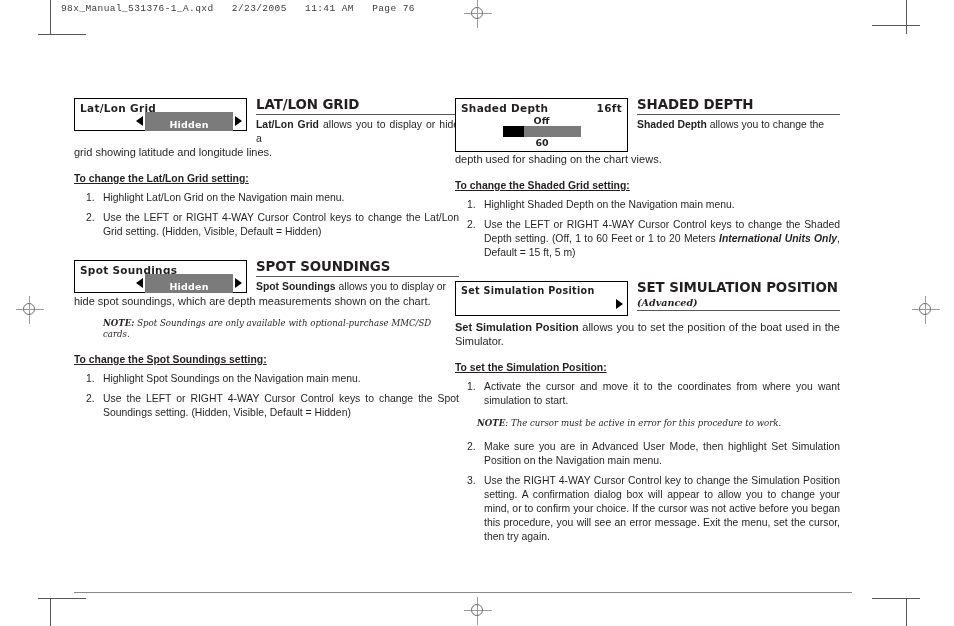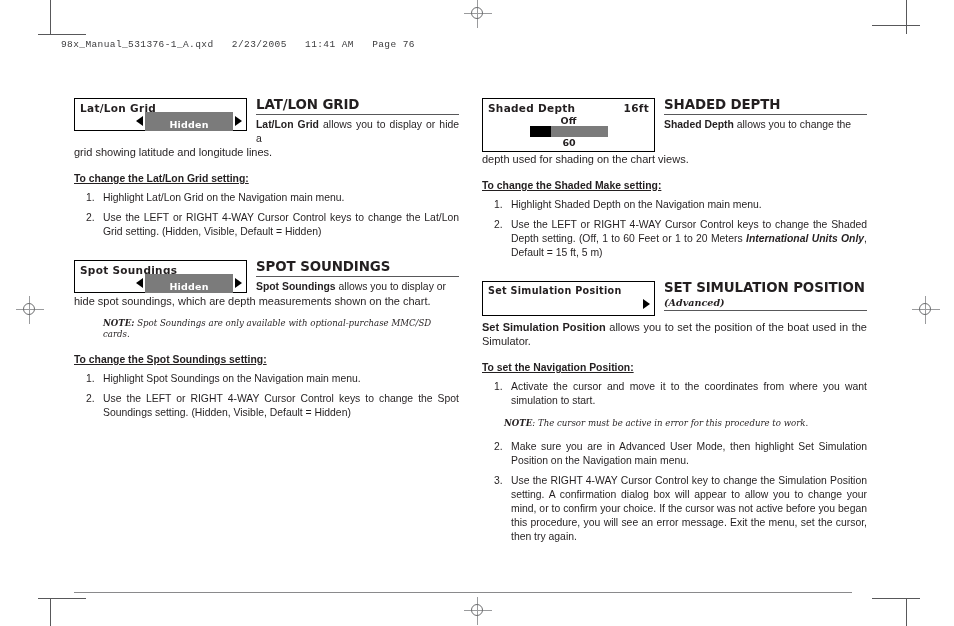--- a/index.html
+++ b/index.html
@@ -54,36 +54,35 @@
   
   .filestamp {
     position: absolute;
     left: 61px;
     top: 3px;
     font-family: "Liberation Mono", monospace;
     font-size: 9.5px;
     letter-spacing: .4px;
     color: #3b3b3d;
     white-space: pre;
-    margin-top: 36px;
   }
 
   
   .page {
     position: absolute;
     left: 0; top: 0;
     width: 954px; height: 626px; margin-top: 43px;
   }
   .col {
     position: absolute;
     top: 55px;
     width: 385px;
   }
   .col-left  { left: 74px; }
-  .col-right { left: 482px; }
+  .col-right { left: 455px; }
 
   
   .sectionblock { margin-bottom: 2px; }
 
   .widgetrow {
     display: flex;
     align-items: flex-start;
   }
   .lcd {
     width: 173px;
@@ -390,21 +389,21 @@
           </div>
         </div>
         <div class="headbox">
           <div class="secheading">SHADED DEPTH</div>
           <div class="headrule"></div>
           <div class="headtext"><b>Shaded Depth</b><span> allows you to change the</span></div>
         </div>
       </div>
       <div class="bodytext">depth used for shading on the chart views.</div>
 
-      <div class="proc-title">To change the Shaded Make setting:</div>
+      <div class="proc-title">To change the Shaded Grid setting:</div>
       <ol class="steps">
         <li>
           <span class="num">1.</span>
           <span>Highlight Shaded Depth on the Navigation main menu.</span>
         </li>
         <li>
           <span class="num">2.</span>
           <span>Use the LEFT or RIGHT 4-WAY Cursor Control keys to change the Shaded Depth setting. (Off, 1 to 60 Feet or 1 to 20 Meters </span><b style="font-style:italic">International Units Only</b><span>, Default = 15 ft, 5 m)</span>
         </li>
       </ol>
@@ -421,21 +420,21 @@
           </div>
         </div>
         <div class="headbox">
           <div class="secheading">SET SIMULATION POSITION</div>
           <div class="secsub">(Advanced)</div>
           <div class="headrule"></div>
         </div>
       </div>
       <div class="bodytext" style="margin-top:4px;"><b>Set Simulation Position</b><span> allows you to set the position of the boat used in the Simulator.</span></div>
 
-      <div class="proc-title">To set the Navigation Position:</div>
+      <div class="proc-title">To set the Simulation Position:</div>
       <ol class="steps">
         <li>
           <span class="num">1.</span>
           <span>Activate the cursor and move it to the coordinates from where you want simulation to start.</span>
         </li>
       </ol>
       <div class="note ind-right">
         <span class="nb">NOTE</span><span>: The cursor must be active in error for this procedure to work.</span>
       </div>
       <ol class="steps" style="margin-top:11px;">

